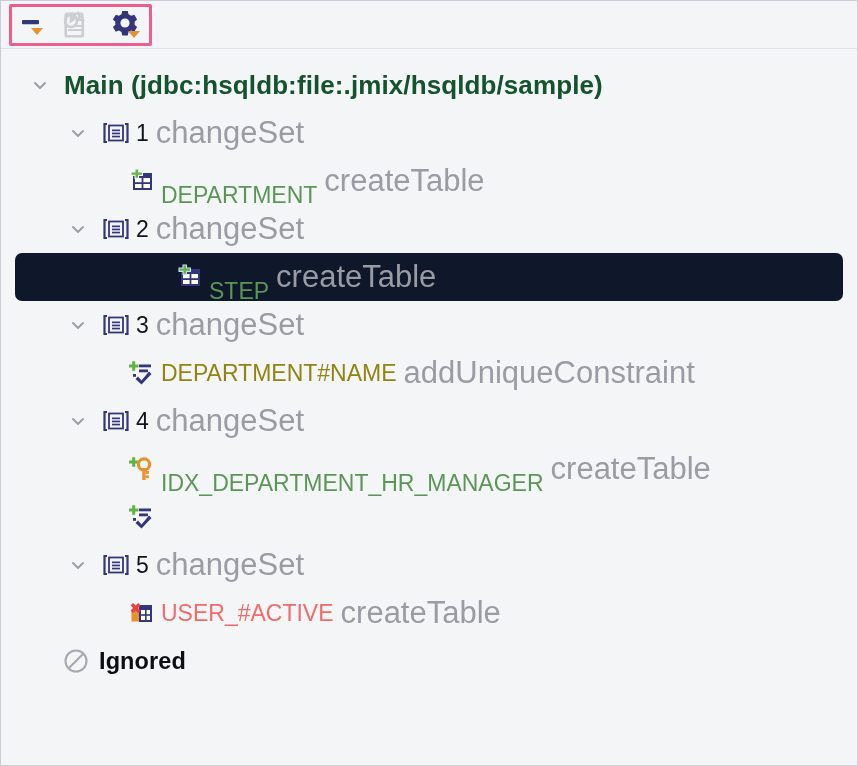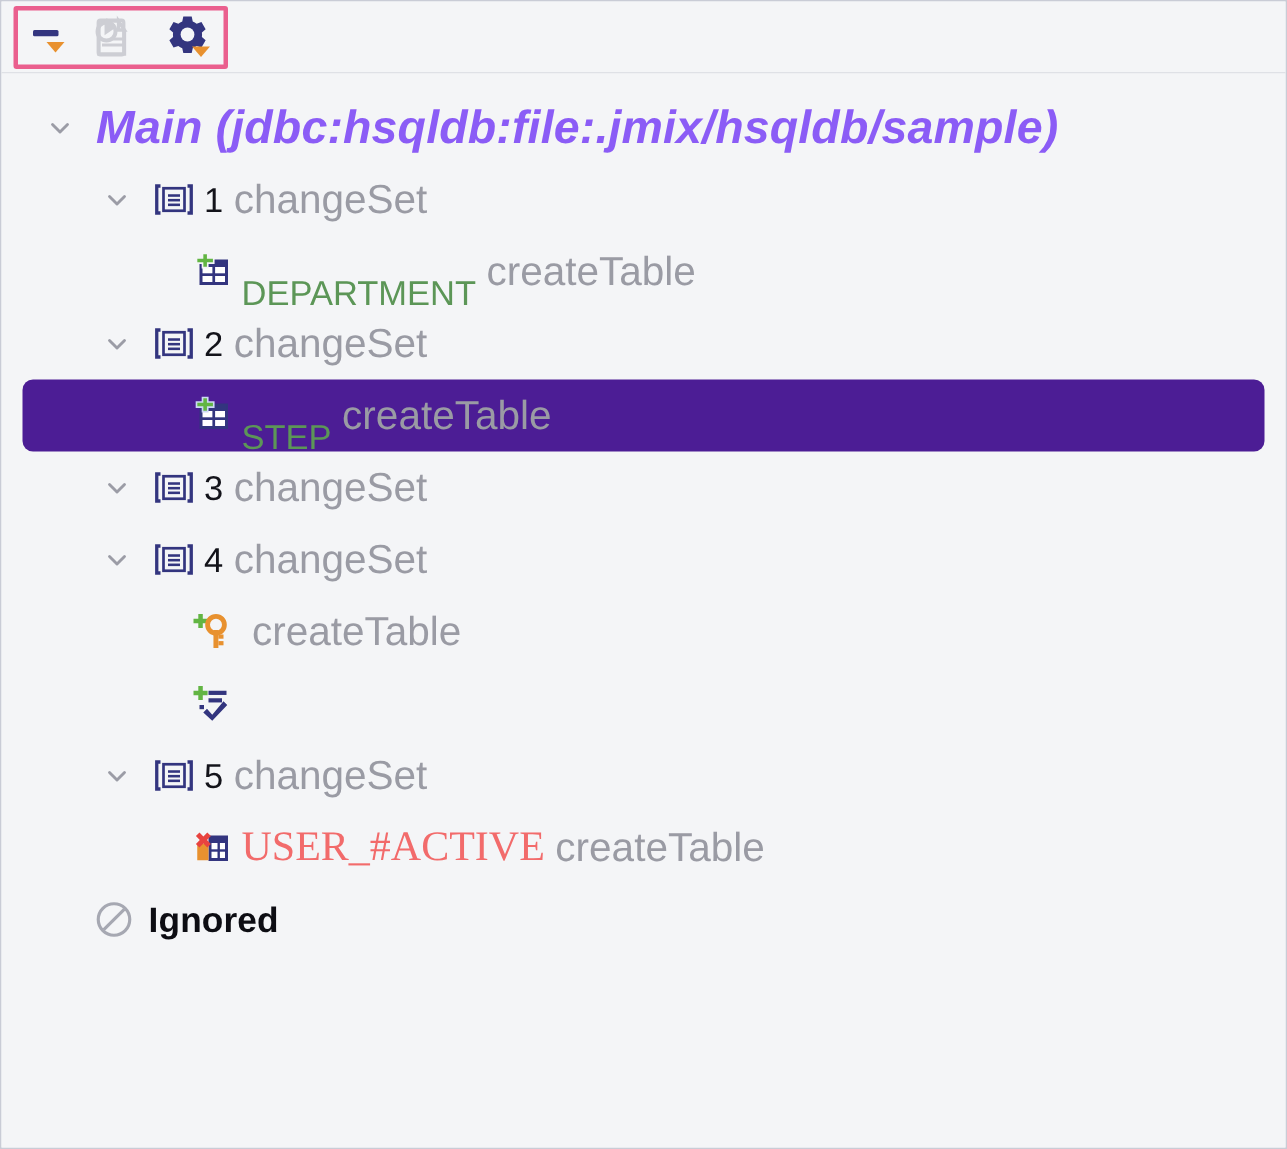--- a/index.html
+++ b/index.html
@@ -74,21 +74,22 @@
     height: 48px;
     display: flex;
     align-items: center;
     margin: 0 14px;
     border-radius: 7px;
     padding-left: 0;
     box-sizing: border-box;
     white-space: nowrap;
   }
   .row.selected {
-    background: #4c1d95;
+    background: #0f172a;
+    padding-left: 48px;
   }
 
   .chevron {
     width: 22px;
     height: 22px;
     display: inline-flex;
     align-items: center;
     justify-content: center;
     flex: 0 0 auto;
     cursor: pointer;
@@ -106,40 +107,39 @@
   }
   .node-icon svg { display: block; }
 
   .label {
     font-size: 23px;
     line-height: 26px;
     letter-spacing: 0.1px;
   }
   .label.root {
     font-weight: bold;
-    color: #8b5cf6;
-    font-size: 31px;
-    font-style: italic;
+    color: #14532d;
+    font-size: 26px;
   }
   .label.ignored {
     font-weight: bold;
     color: #0d0d13;
     font-size: 23.5px;
   }
   .num {
     color: #13131a;
     font-size: 23px;
   }
   .dim {
     color: #9a9ba4;
-    font-size: 27px;
+    font-size: 31px;
   }
   .green { color: #5c9657; font-size: 23px; margin-top: 28px; }
   .olive { color: #918411; font-size: 23px; }
-  .red   { color: #f26b6b; font-size: 28px; font-family: Liberation Serif, serif; }
+  .red   { color: #f26b6b; font-size: 23px; }
 
   .gap { display: inline-block; width: 7px; }
 </style>
 </head>
 <body>
 
 <div class="window">
 
   <div class="toolbar">
 
@@ -283,20 +283,35 @@
           <rect x="9" y="9.5" width="8" height="1.7" fill="#33357f"></rect>
           <rect x="9" y="12.6" width="8" height="1.7" fill="#33357f"></rect>
           <rect x="9" y="15.7" width="8" height="1.7" fill="#33357f"></rect>
         </svg>
       </span>
       <span class="num">3</span>
       <span class="gap"></span>
       <span class="dim">changeSet</span>
     </div>
 
+    <div class="row">
+      <span class="spacer" style="width:113px;"></span>
+      <span class="node-icon">
+        <svg width="26" height="26" viewBox="0 0 26 26">
+          <rect x="11" y="4.5" width="12" height="2.8" fill="#33357f"></rect>
+          <rect x="11" y="9.5" width="9" height="2.8" fill="#33357f"></rect>
+          <rect x="5" y="14" width="3" height="2.8" fill="#33357f"></rect>
+          <path d="M1,4.5 h3.2 v-3.2 h3 v3.2 h3.2 v3 h-3.2 v3.2 h-3 v-3.2 h-3.2 z" fill="#62b543"></path>
+          <path d="M10,16.5 L13.5,20.5 L21,11.5 L23.5,14 L13.5,24.5 L7.5,19 z" fill="#33357f"></path>
+        </svg>
+      </span>
+      <span class="olive">DEPARTMENT#NAME</span>
+      <span class="gap"></span>
+      <span class="dim">addUniqueConstraint</span>
+    </div>
 
     <div class="row">
       <span class="spacer" style="width:52px;"></span>
       <span class="chevron">
         <svg width="20" height="20" viewBox="0 0 20 20">
           <path d="M5,8 L10,13 L15,8" fill="none" stroke="#9b9ca6" stroke-width="1.9" stroke-linecap="round" stroke-linejoin="round"></path>
         </svg>
       </span>
       <span class="spacer" style="width:14px;"></span>
       <span class="node-icon">
@@ -317,20 +332,21 @@
       <span class="spacer" style="width:113px;"></span>
       <span class="node-icon">
         <svg width="26" height="26" viewBox="0 0 26 26">
           <path d="M1,4.5 h3.2 v-3.2 h3 v3.2 h3.2 v3 h-3.2 v3.2 h-3 v-3.2 h-3.2 z" fill="#62b543"></path>
           <circle cx="16" cy="8.5" r="5.6" fill="none" stroke="#e8912f" stroke-width="3.2"></circle>
           <rect x="14.3" y="12" width="3.3" height="12" fill="#e8912f"></rect>
           <rect x="17.6" y="15" width="3.4" height="2.8" fill="#e8912f"></rect>
           <rect x="17.6" y="19.4" width="3.4" height="2.8" fill="#e8912f"></rect>
         </svg>
       </span>
+      <span class="green">IDX_DEPARTMENT_HR_MANAGER</span>
       <span class="gap"></span>
       <span class="dim">createTable</span>
     </div>
 
     <div class="row">
       <span class="spacer" style="width:113px;"></span>
       <span class="node-icon">
         <svg width="26" height="26" viewBox="0 0 26 26">
           <rect x="11" y="4.5" width="12" height="2.8" fill="#33357f"></rect>
           <rect x="11" y="9.5" width="9" height="2.8" fill="#33357f"></rect>

